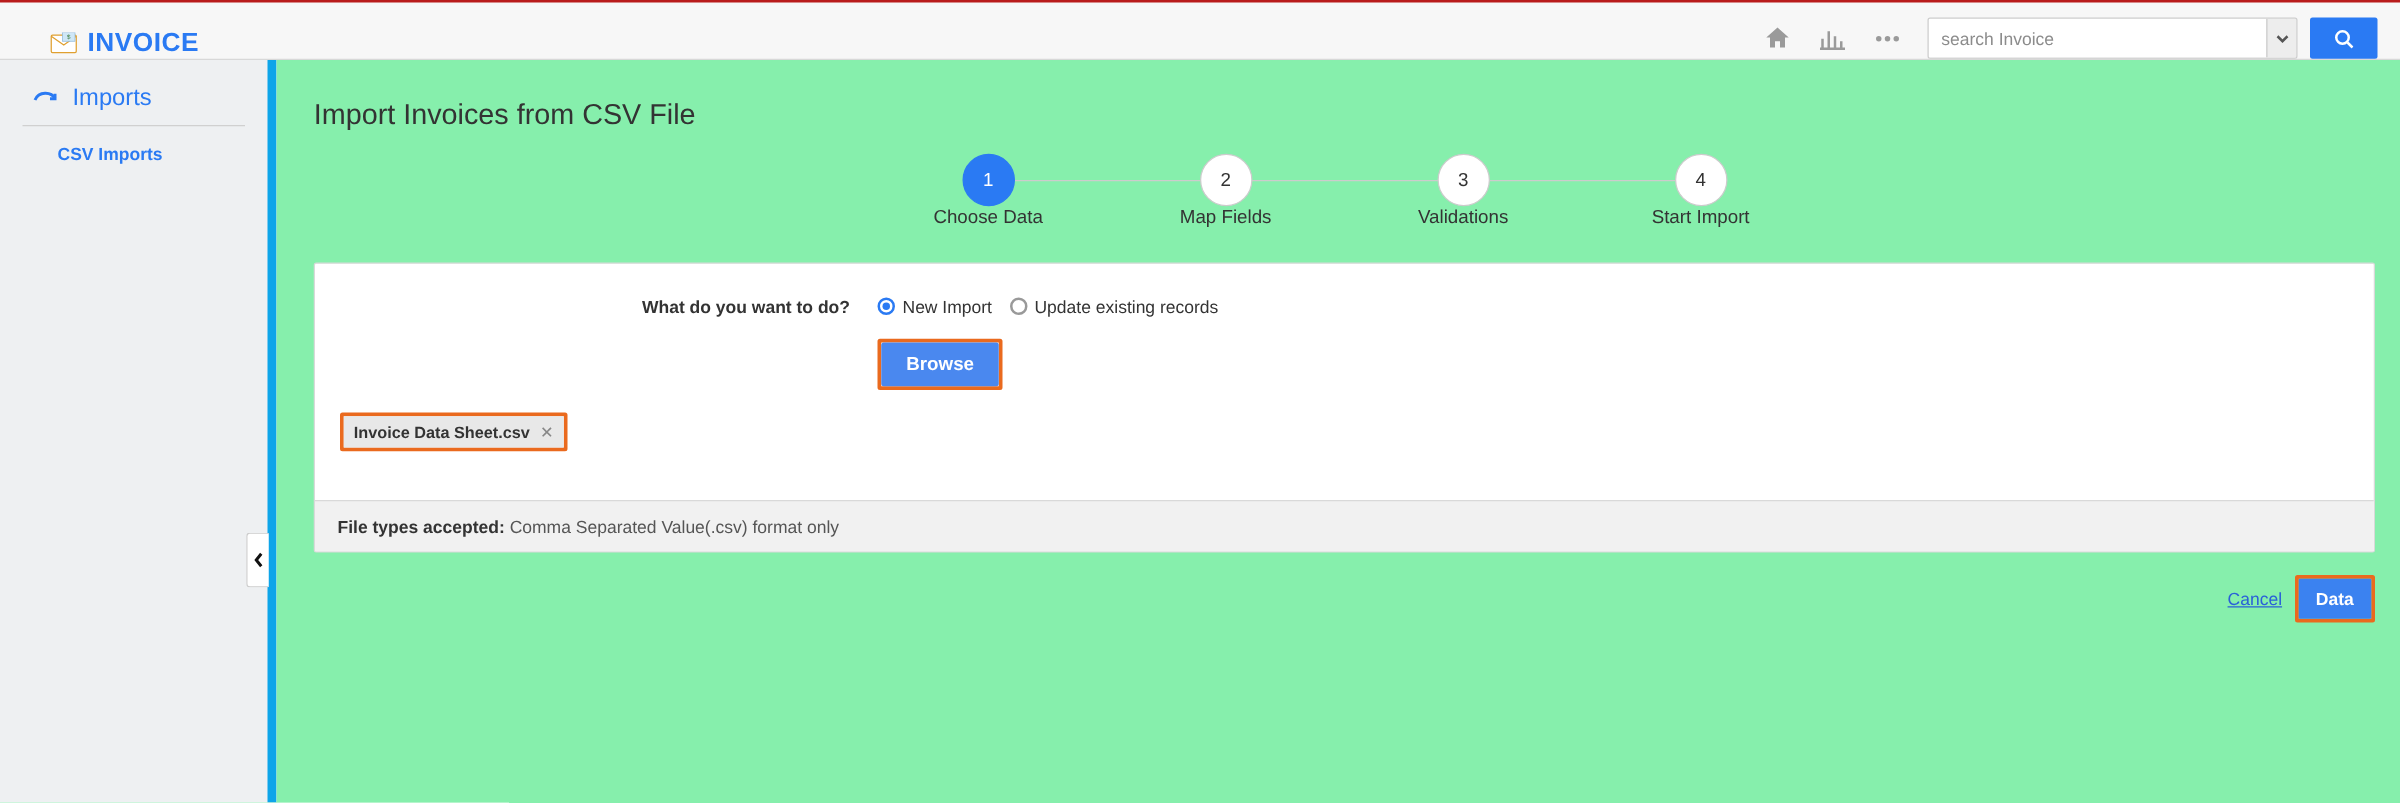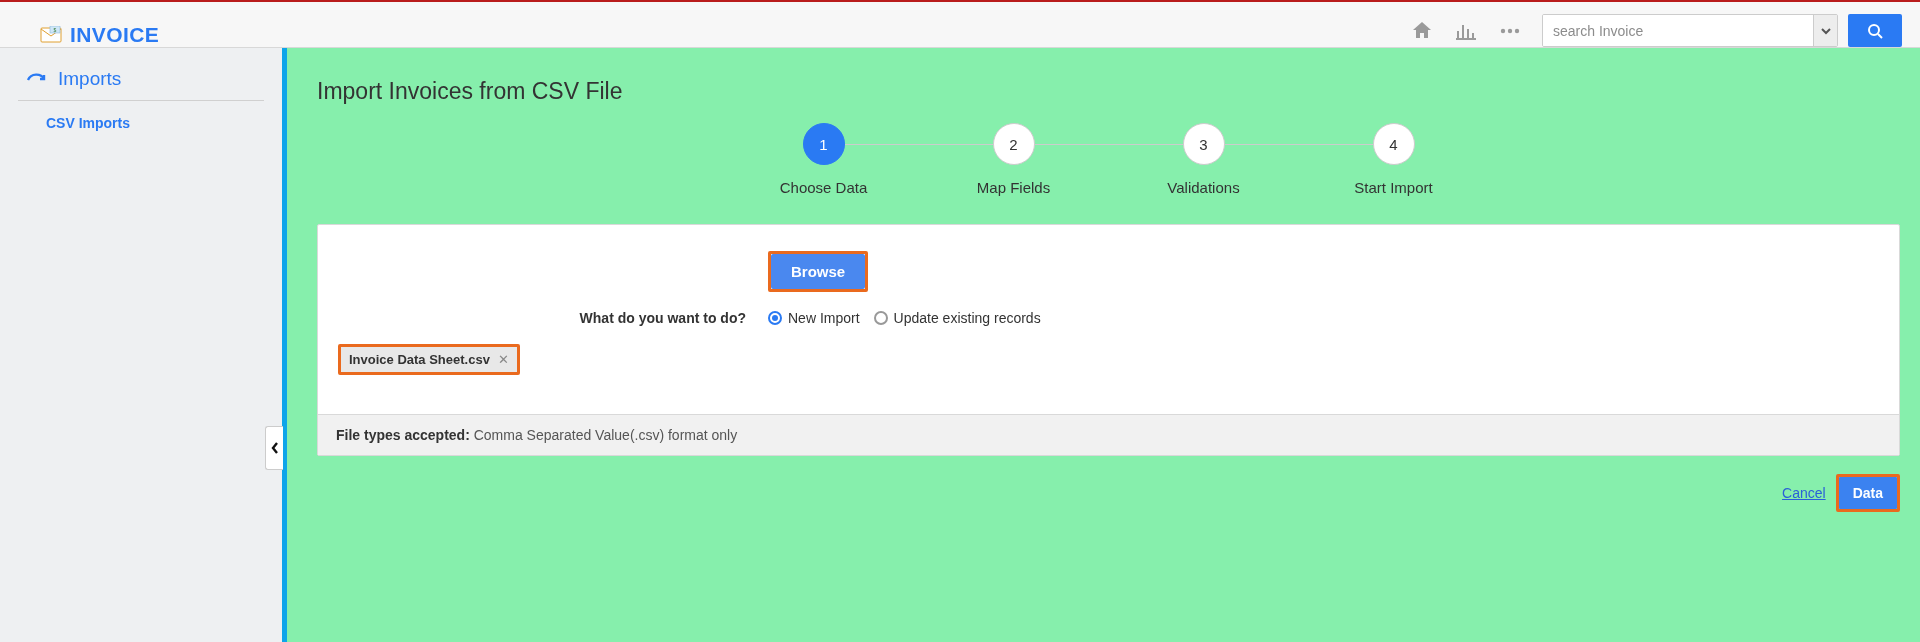--- a/index.html
+++ b/index.html
@@ -78,23 +78,23 @@
       display: flex; align-items: center; justify-content: center;
       cursor: pointer;
       border-radius: 2px;
     }
 
     .page {
       display: flex;
       height: calc(100% - 48px);
     }
     .sidebar {
-      width: 287px;
+      width: 221px;
       background: #eef0f2;
-      border-right: 5px solid #0ea5e9;
+      border-right: 7px solid #0ea5e9;
       padding-top: 12px;
       position: relative;
     }
     .side-head {
       display: flex; align-items: center; gap: 10px;
       padding: 8px 20px 10px 26px;
       color: #2a7af3;
       font-size: 19px;
     }
     .side-divider {
@@ -155,21 +155,20 @@
       display: flex; align-items: center; justify-content: center;
       font-size: 15px;
       z-index: 2;
     }
     .step.active .step-circle {
       background: #2a7af3;
       border-color: #2a7af3;
       color: #fff;
     }
     .step-label {
-      margin-top: 14px;
       font-size: 15px;
       color: #333;
       text-align: right;
     }
     .step-line {
       position: absolute;
       top: 21px;
       left: 50%;
       width: 100%;
       height: 1px;
@@ -380,42 +379,42 @@
         <div class="step-circle">4</div>
 
         <div class="step-label">Start Import</div>
       </div>
     </div>
 
     <div class="panel">
       <div class="panel-body">
 
         <div class="form-row">
-          <div class="form-lbl"></div>
-          <div class="form-ctl">
-            <span class="highlight-box">
-              <button class="browse-btn">Browse</button>
-            </span>
-          </div>
-        </div>
-
-        <div class="form-row">
           <div class="form-lbl">What do you want to do?</div>
           <div class="form-ctl">
             <label class="radio-wrap">
               <span class="radio checked"></span>
               <span>New Import</span>
             </label>
             <label class="radio-wrap">
               <span class="radio"></span>
               <span>Update existing records</span>
             </label>
           </div>
         </div>
 
+        <div class="form-row">
+          <div class="form-lbl"></div>
+          <div class="form-ctl">
+            <span class="highlight-box">
+              <button class="browse-btn">Browse</button>
+            </span>
+          </div>
+        </div>
+
         <div class="form-row" style="margin-bottom:0">
           <div class="form-ctl">
             <span class="highlight-box">
               <span class="file-chip">
                 <span>Invoice Data Sheet.csv</span>
                 <span class="file-x">✕</span>
               </span>
             </span>
           </div>
         </div>

